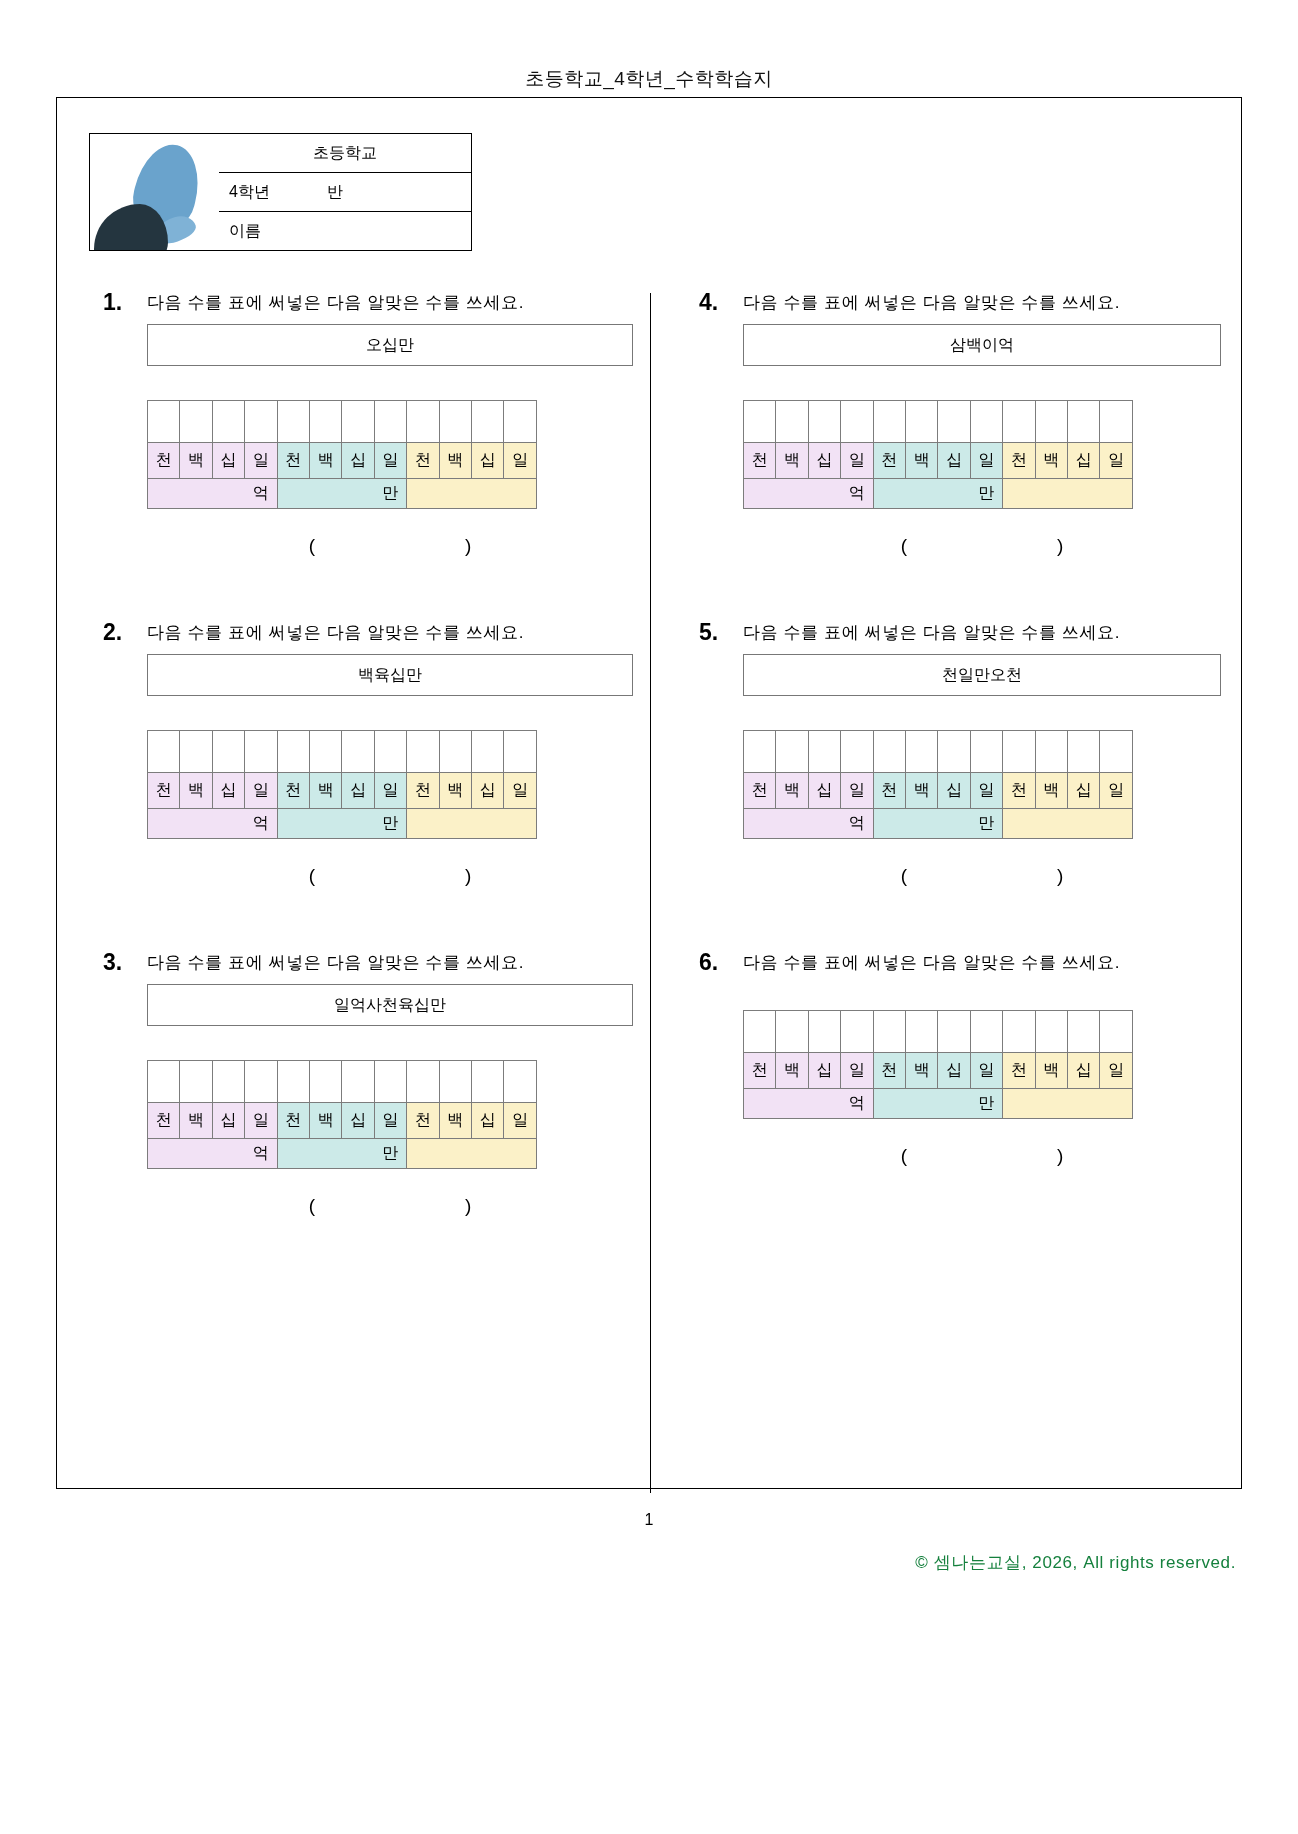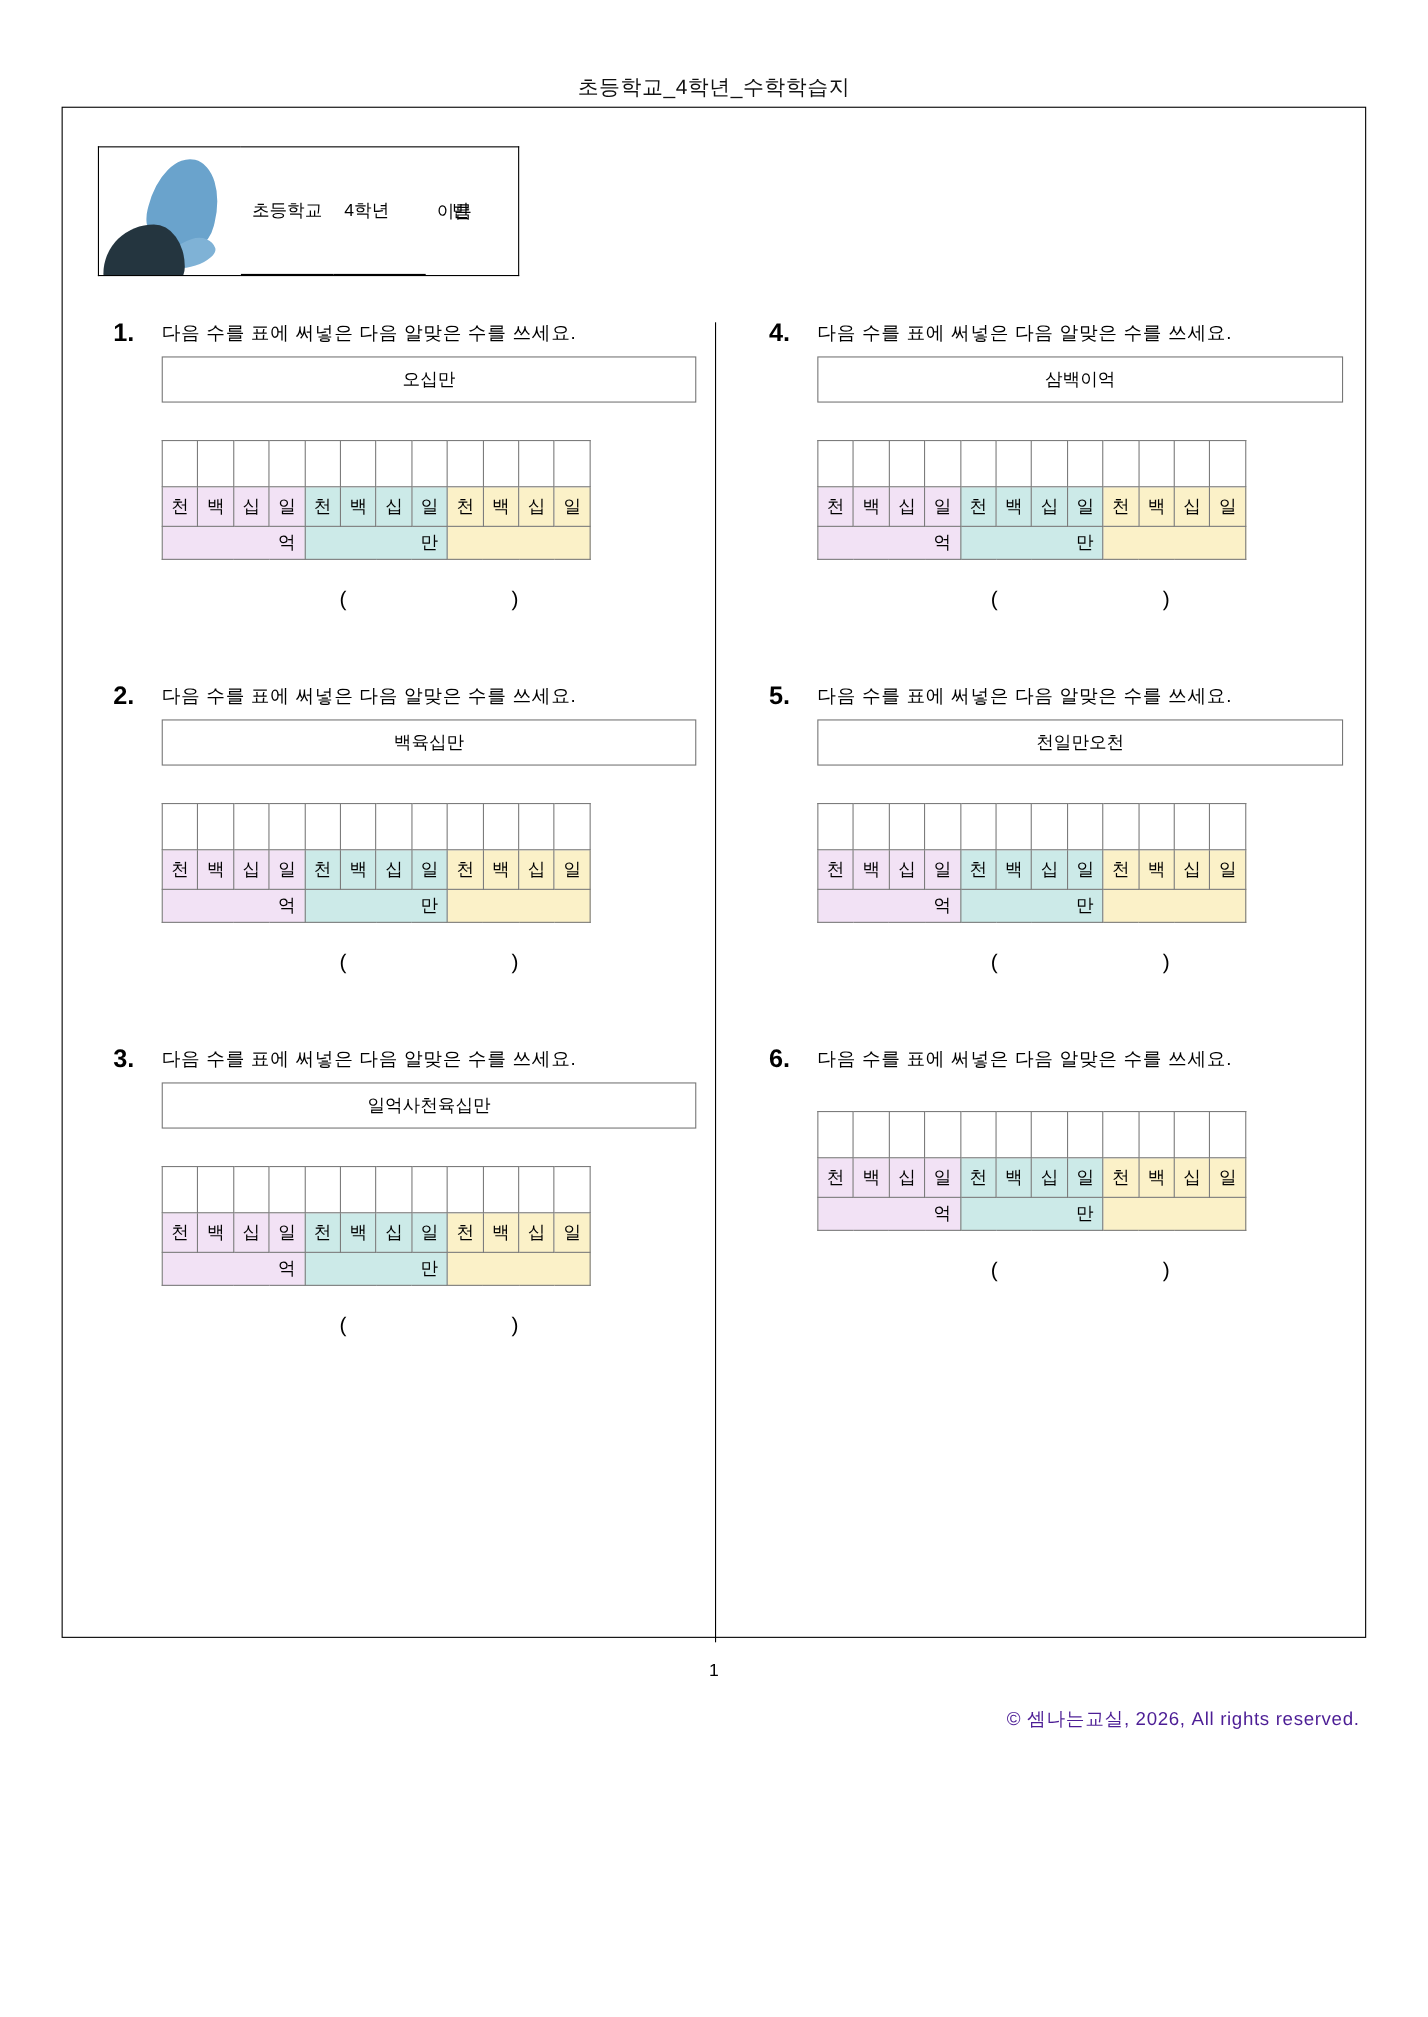--- a/index.html
+++ b/index.html
@@ -89,21 +89,21 @@
     text-align: center;
     font-size: 30px;
     font-weight: bold;
     letter-spacing: 8px;
   }
   .info-cell {
     width: 253px;
     border: 1.4px solid #000;
     border-left: none;
     display: flex;
-    flex-direction: row;
+    flex-direction: column;
     background:#fff;
   }
   .info-row {
     flex: 1;
     border-bottom: 1.2px solid #000;
     display: flex;
     align-items: center;
     font-size: 16px;
     position: relative;
   }
@@ -200,21 +200,21 @@
     left: 0; right: 0;
     top: 1511px;
     text-align: center;
     font-size: 16px;
   }
   .copyright {
     position: absolute;
     right: 62px;
     top: 1551px;
     font-size: 17px;
-    color: #4c1d95;
+    color: #15803d;
     letter-spacing: 0.6px;
   }
 </style>
 </head>
 <body>
 
 <div class="page-header">초등학교_4학년_수학학습지</div>
 
 <div class="sheet-border">
 

